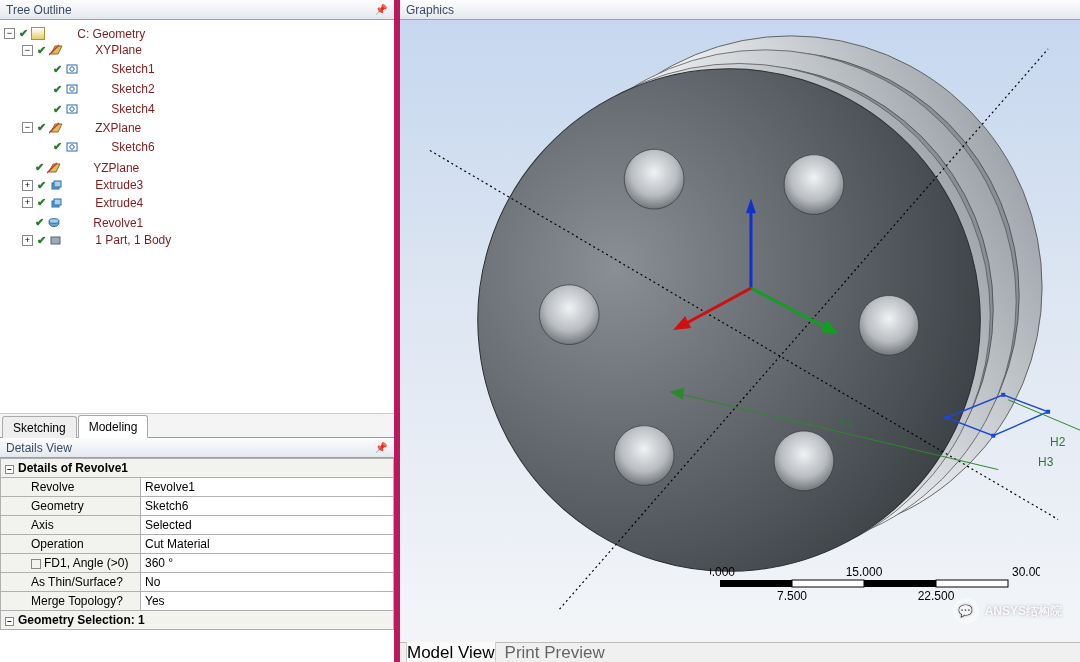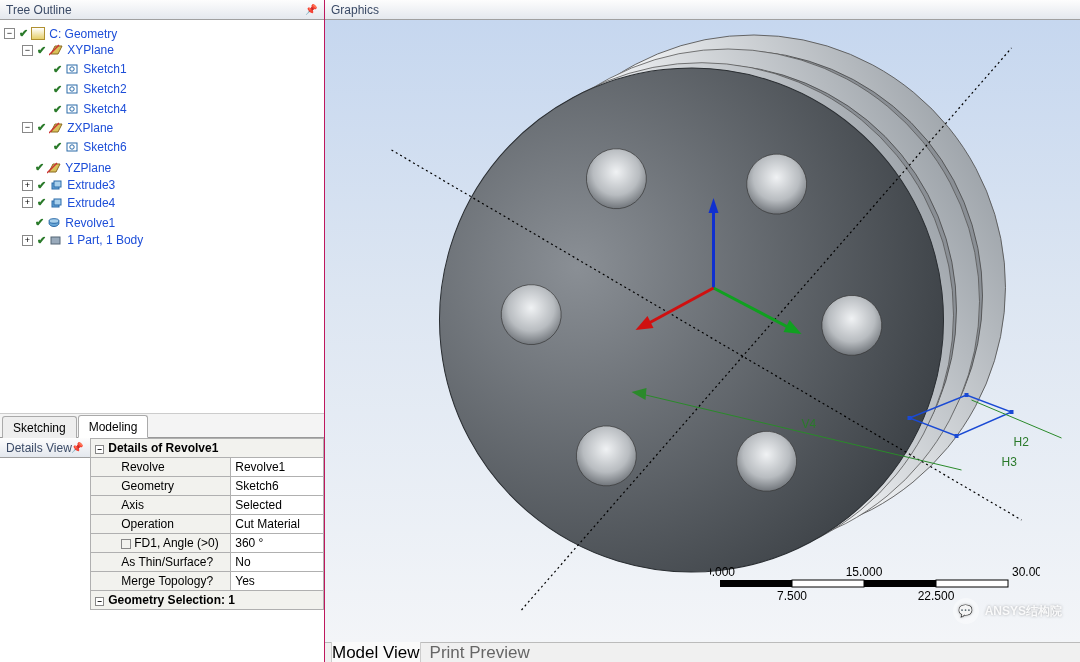--- a/index.html
+++ b/index.html
@@ -1,40 +1,40 @@
 <!DOCTYPE html>
 <html><head>
 <meta charset="utf-8">
 <style>
 * { box-sizing: border-box; margin: 0; padding: 0; font-family: "Segoe UI", Tahoma, sans-serif; font-size: 12px; }
 html, body { width: 1080px; height: 662px; overflow: hidden; background: #f0f0f0; }
 .app { display: flex; width: 100%; height: 100%; }
-.left-panel { width: 325px; display: flex; flex-direction: column; background: #fff; border-right: 1px solid #be185d; }
+.left-panel { width: 400px; display: flex; flex-direction: column; background: #fff; border-right: 6px solid #be185d; }
 .right-panel { flex: 1; display: flex; flex-direction: column; background: #fff; position: relative; border-radius: 21px; }
 
 .pane-title { background: linear-gradient(#fdfdfd, #e4e8ee); border-bottom: 1px solid #a0a0a0; padding: 3px 6px; color: #3a4a66; display: flex; justify-content: space-between; align-items: center; height: 20px; }
 .pin { color: #555; font-size: 10px; }
 
 .tree { flex: 1; overflow: auto; padding: 4px 2px; background: #fff; }
 .tree ul { list-style: none; padding-left: 18px; }
 .tree > ul { padding-left: 2px; }
 .tree li { position: relative; padding: 1px 0; white-space: nowrap; }
 .tree .row { display: inline-flex; align-items: center; gap: 2px; }
 .exp { width: 11px; height: 11px; border: 1px solid #888; display: inline-flex; align-items: center; justify-content: center; font-size: 9px; line-height: 1; margin-right: 2px; background: #fff; cursor: pointer; }
 .noexp { width: 11px; display: inline-block; }
 .check { color: #2a7a2a; font-weight: bold; margin-right: 1px; font-size: 11px; }
 .ico { width: 14px; height: 13px; display: inline-flex; align-items: center; justify-content: center; margin-right: 2px; }
 .ico-model { background: linear-gradient(#fff,#e6cf6a); border: 1px solid #b09030; }
-.node-label { color: #1d4ed8; }
+.node-label { color: #7f1d1d; margin-left: 28px; }
 
 .tabs { display: flex; background: #f4f4f4; border-top: 1px solid #ccc; height: 24px; align-items: flex-end; padding-left: 2px; }
 .tab { padding: 4px 10px 3px; border: 1px solid #aaa; border-bottom: none; margin-right: 1px; background: #eee; border-radius: 3px 3px 0 0; cursor: pointer; position: relative; top: 1px; }
 .tab.active { background: #fff; border-bottom: 1px solid #fff; }
 
-.details { height: 225px; display: flex; flex-direction: row; border-top: 1px solid #999; }
+.details { height: 225px; display: flex; flex-direction: column; border-top: 1px solid #999; }
 .grid { flex: 1; overflow: auto; background: #fff; }
 table { width: 100%; border-collapse: collapse; }
 td { border: 1px solid #b0b0b0; padding: 2px 4px; height: 18px; background: #fff; }
 td.hdr { background: #e8e8e0; font-weight: bold; }
 td.hdr .hdr-exp { display: inline-block; width: 9px; height: 9px; border: 1px solid #888; text-align: center; line-height: 8px; font-size: 8px; margin-right: 4px; background:#fff; }
 td:first-child { width: 140px; background: #f2f2ee; margin-top: 27px; }
 td.indent { padding-left: 30px; }
 .chk { display: inline-block; width: 10px; height: 10px; border: 1px solid #888; margin-right: 3px; vertical-align: middle; }
 
 .graphics { flex: 1; background: linear-gradient(#c6d7ef 0%, #dde6f2 45%, #f3f5f8 100%); position: relative; overflow: hidden; }

